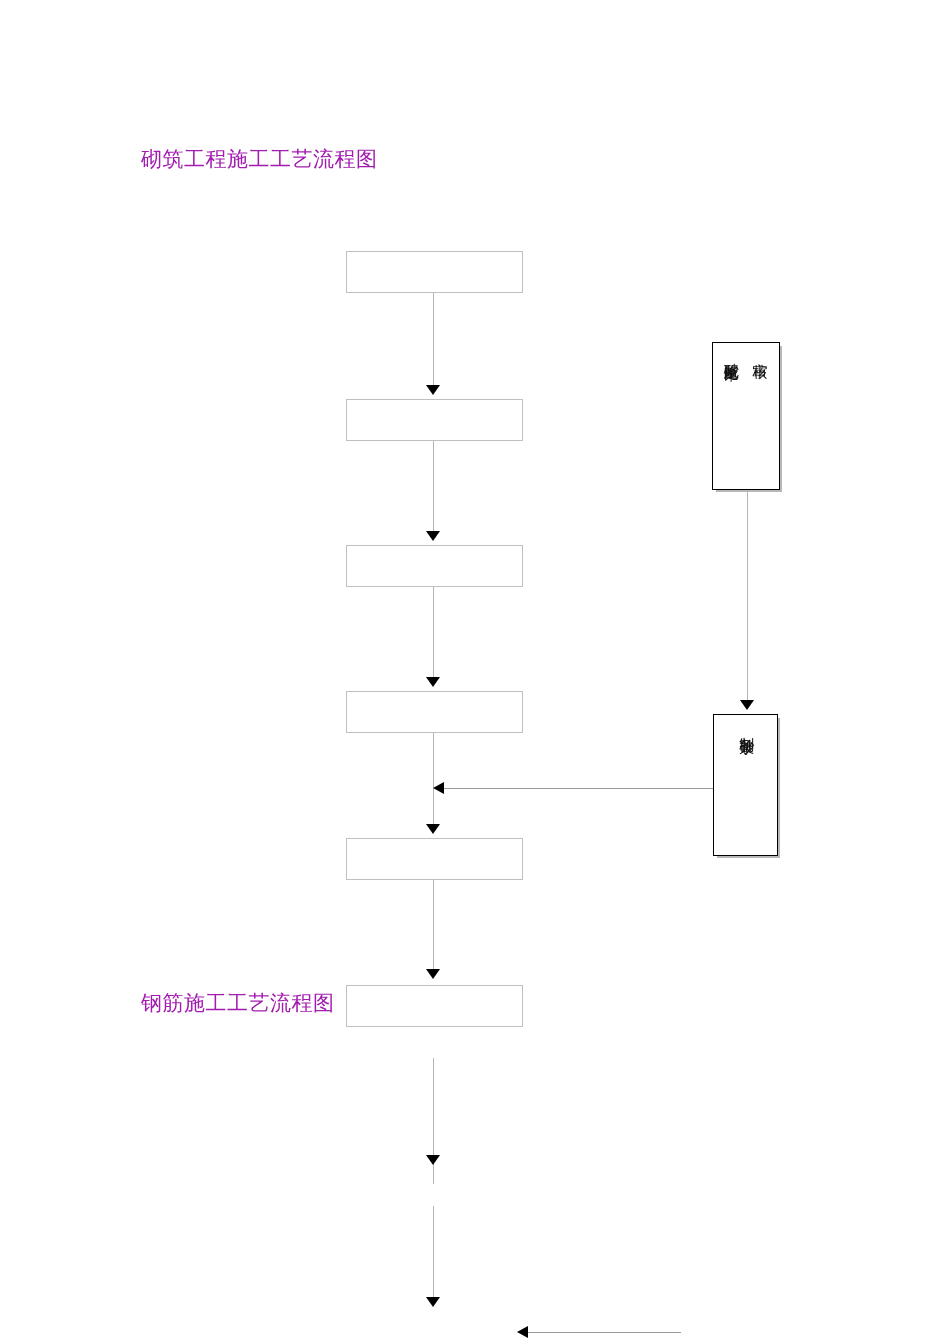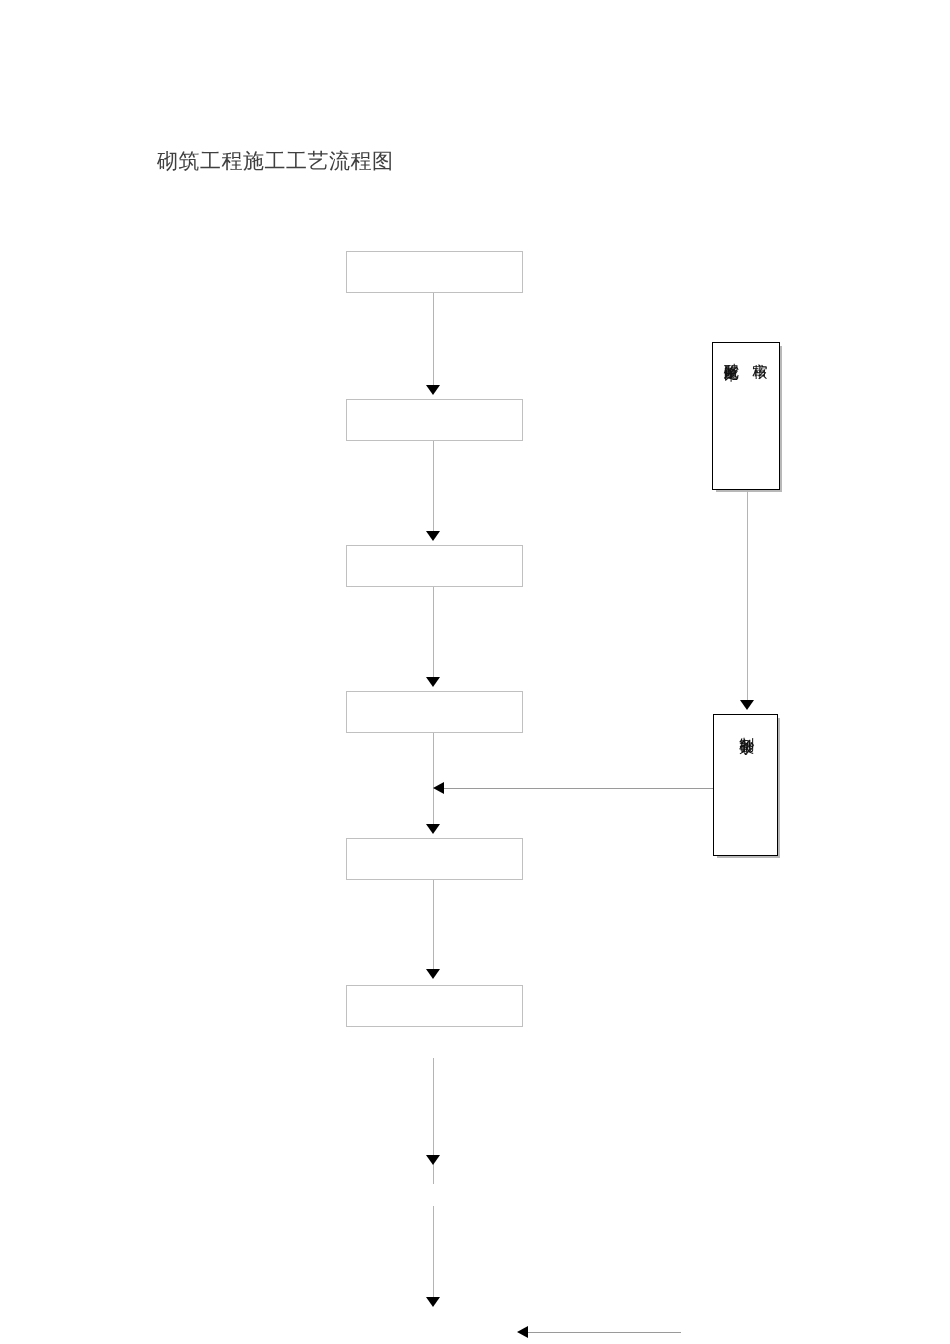--- a/index.html
+++ b/index.html
@@ -14,27 +14,26 @@
     position: relative;
     width: 950px;
     height: 1344px;
     background: #ffffff;
     overflow: hidden;
   }
 
   
   .doc-title {
     position: absolute;
-    font-family: Liberation Serif, serif;
+    font-family: Liberation Mono, monospace;
     font-size: 21px;
     line-height: 30px;
-    color: #404040;
+    color: #a21caf;
     white-space: nowrap;
     letter-spacing: 0.5px;
-    margin-left: 16px;
   }
   #title-1 { left: 141px; top: 146px; }
   #title-2 { left: 141px; top: 990px; z-index: 20; background: #ffffff; }
 
   
   .flow-box {
     position: absolute;
     border: 1px solid #c0c0c0;
     background: #ffffff;
     box-sizing: border-box;
@@ -147,17 +146,18 @@
   <div class="vline" style="left:747px; top:490px; height:210px;"></div>
   <div class="arrow-down" style="left:740px; top:700px;"></div>
 
   <div class="side-box" style="left:713px; top:714px; width:65px; height:142px; justify-content:center; padding:10px 4px;">
     <div class="vcol col-right">制备砂浆</div>
   </div>
 
   <div class="hline" style="left:444px; top:788px; width:269px;"></div>
   <div class="arrow-left" style="left:433px; top:782px;"></div>
 
+  <div class="doc-title" id="title-2">钢筋施工工艺流程图</div>
 
   <div class="hline" style="left:528px; top:1332px; width:153px;"></div>
   <div class="arrow-left" style="left:517px; top:1326px;"></div>
 
 </div>
 
 </body></html>

